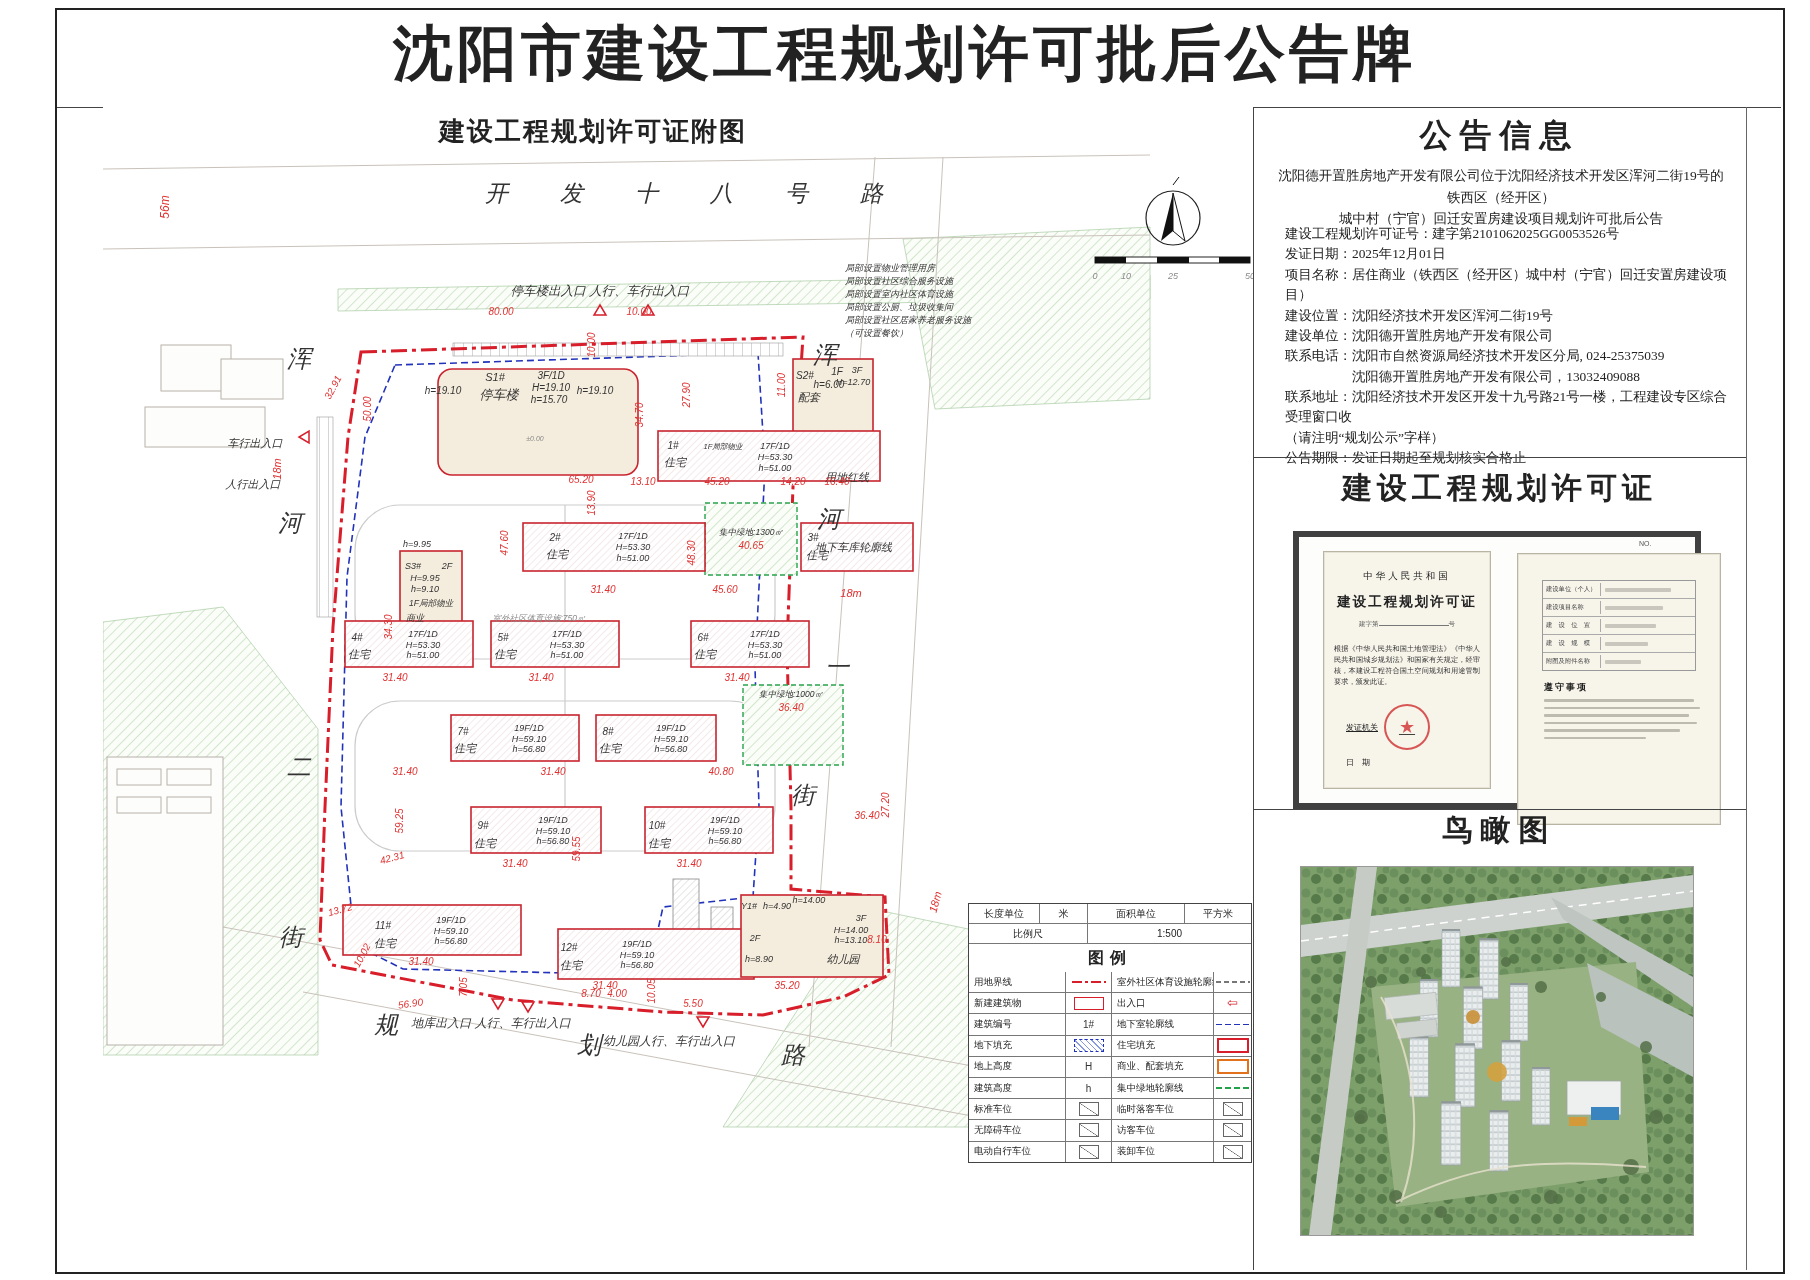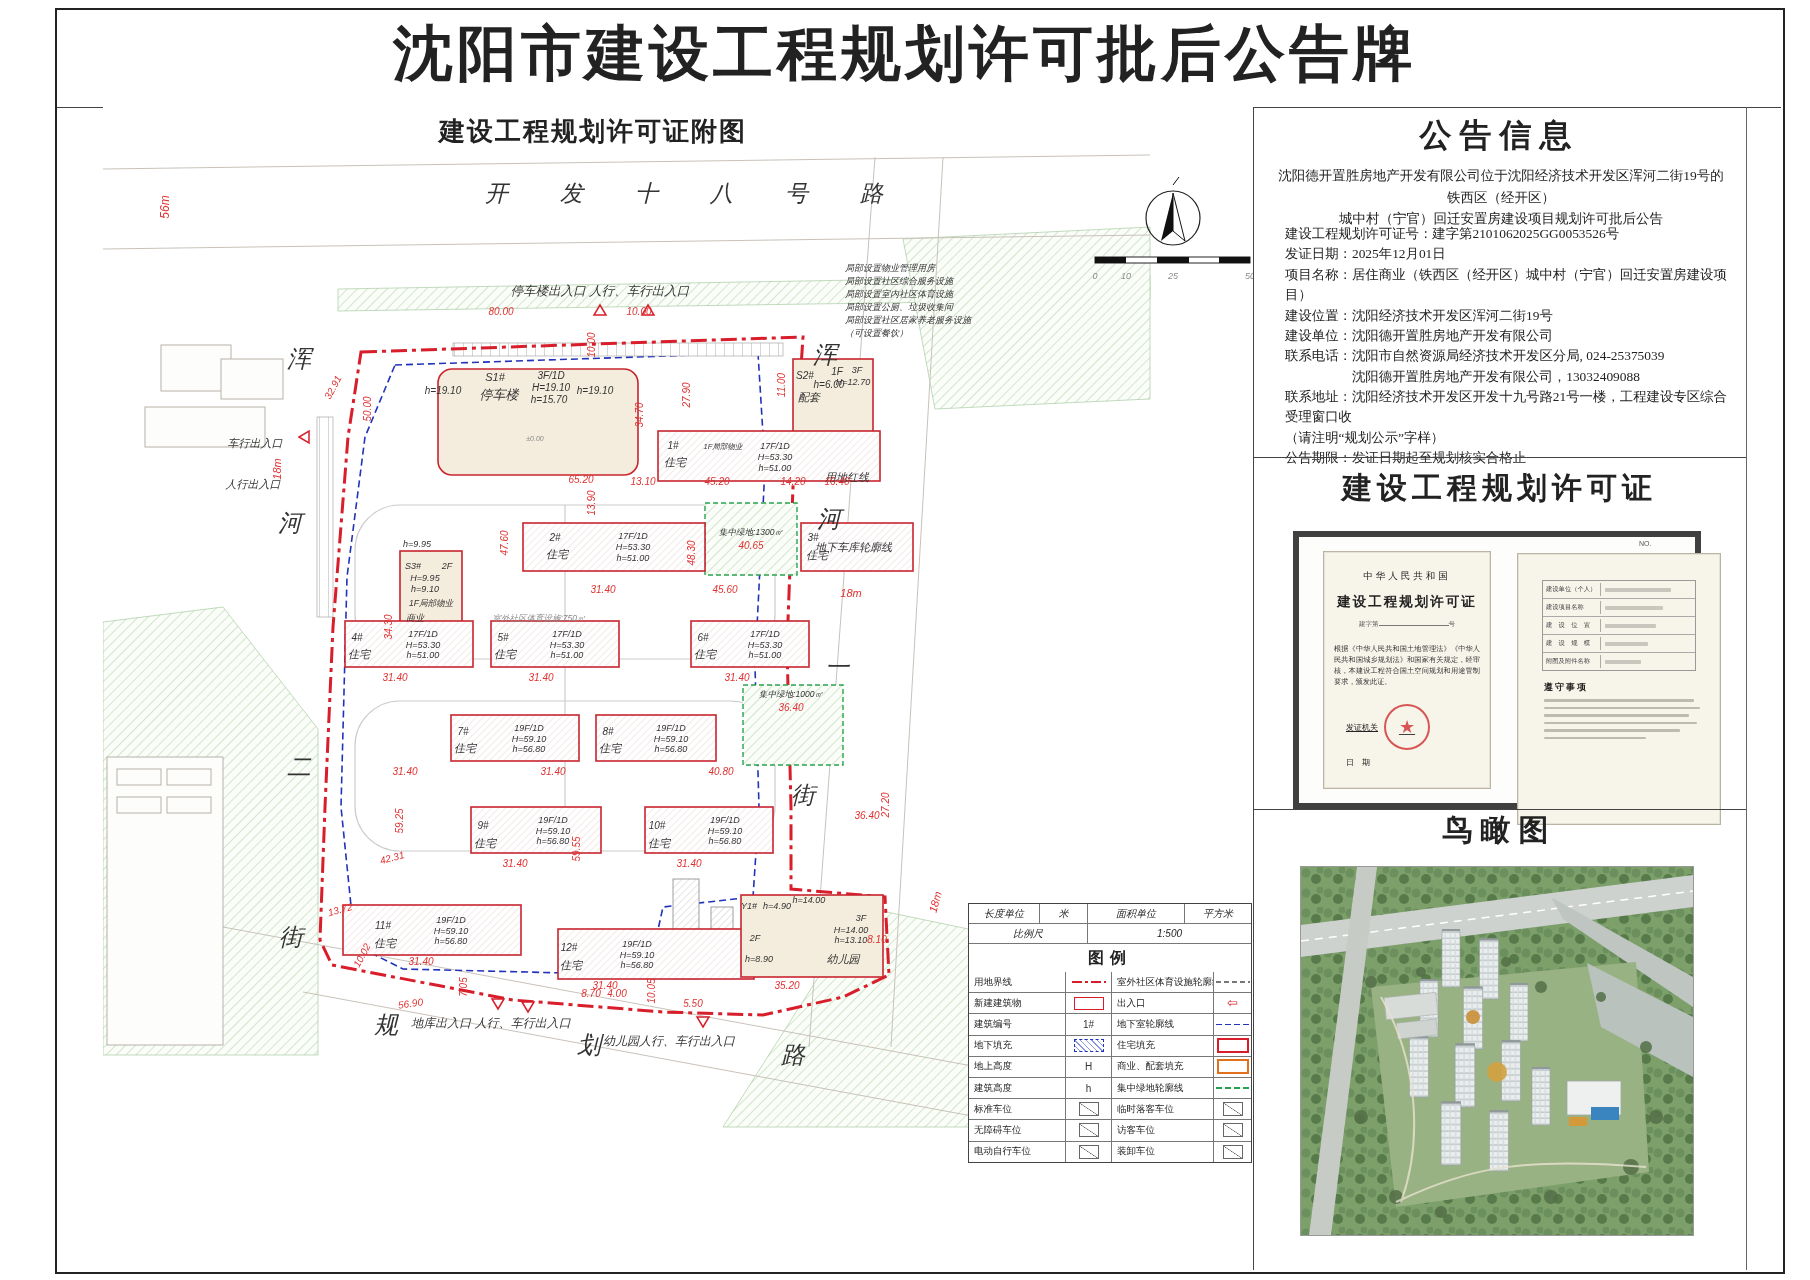--- a/index.html
+++ b/index.html
@@ -19,21 +19,21 @@
   #map-title{left:103px;top:114px;width:980px;text-align:center;
       font-family:"Liberation Serif",serif;font-weight:bold;font-size:26px;letter-spacing:2px;}
   svg text{font-family:"Liberation Sans",sans-serif;}
   .an-red{fill:#e03131}.an-blk{fill:#333}.an-gray{fill:#8a8a8a}
   
   #legend{left:968px;top:903px;width:282px;background:#fff;border:1.5px solid #444;font-size:10px;}
   .lg-row{display:grid;border-top:1px solid #777;align-items:center;}
   .lg-row:first-child{border-top:none;}
   .lg-units{grid-template-columns:70px 48px 97px 1fr;height:19px;}
   .lg-scale{grid-template-columns:118px 1fr;height:19px;}
-  .lg-cell{display:flex;align-items:center;justify-content:center;height:100%;border-left:1px solid #777;font-style:italic;}
+  .lg-cell{display:flex;align-items:center;justify-content:center;height:100%;border-left:1px solid #777;}
   .lg-cell:first-child{border-left:none;}
   #legend-title{height:28px;display:flex;align-items:center;justify-content:center;border-top:1px solid #777;
       font-family:"Liberation Serif",serif;font-size:16px;font-weight:bold;letter-spacing:6px;text-align:center;}
   .lg-item{grid-template-columns:96px 46px 102px 1fr;height:20.2px;font-size:9.5px;}
   .lg-label{padding-left:5px;white-space:nowrap;overflow:hidden;}
   .lg-sym-cell{display:flex;align-items:center;justify-content:center;height:100%;border-left:1px solid #777;}
   .lg-label2{padding-left:5px;border-left:1px solid #777;height:100%;display:flex;align-items:center;white-space:nowrap;overflow:hidden;}
   .sym{display:inline-block;vertical-align:middle;}
   .sym-line-red-dashdot{width:34px;height:2.5px;background:repeating-linear-gradient(90deg,#d81e2a 0 10px,transparent 10px 13px,#d81e2a 13px 16px,transparent 16px 19px);}
   .sym-line-gray-dash{width:34px;height:1.5px;background:repeating-linear-gradient(90deg,#777 0 5px,transparent 5px 8px);}

